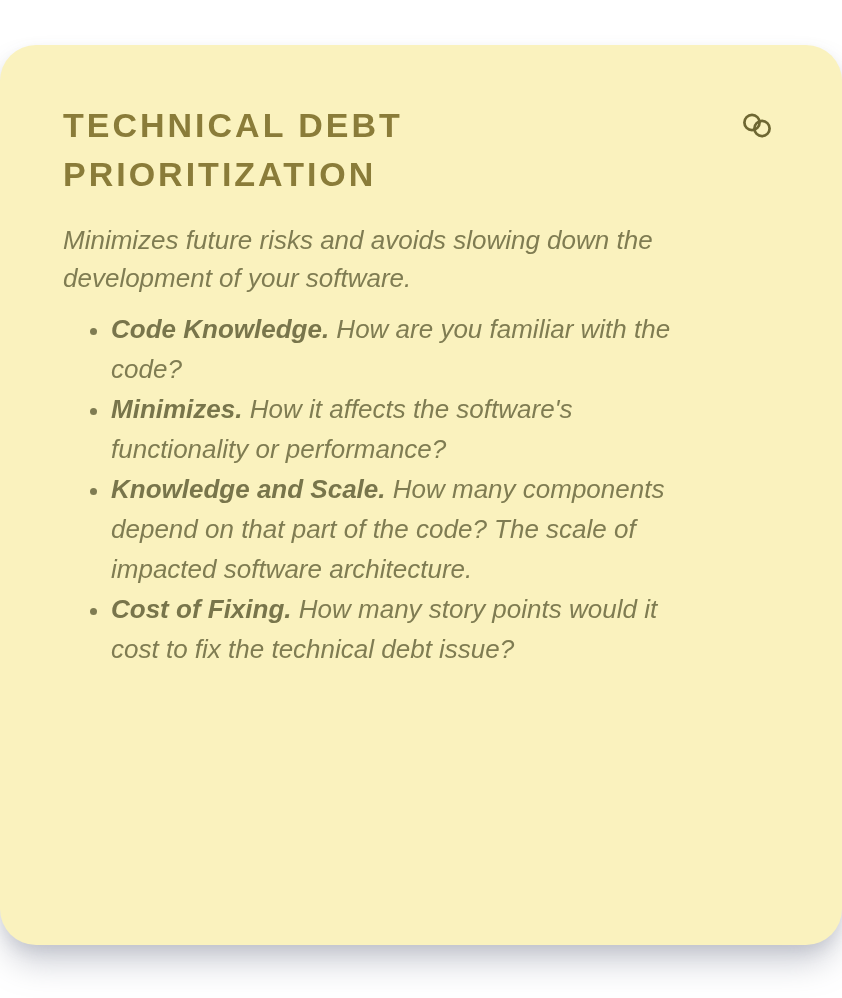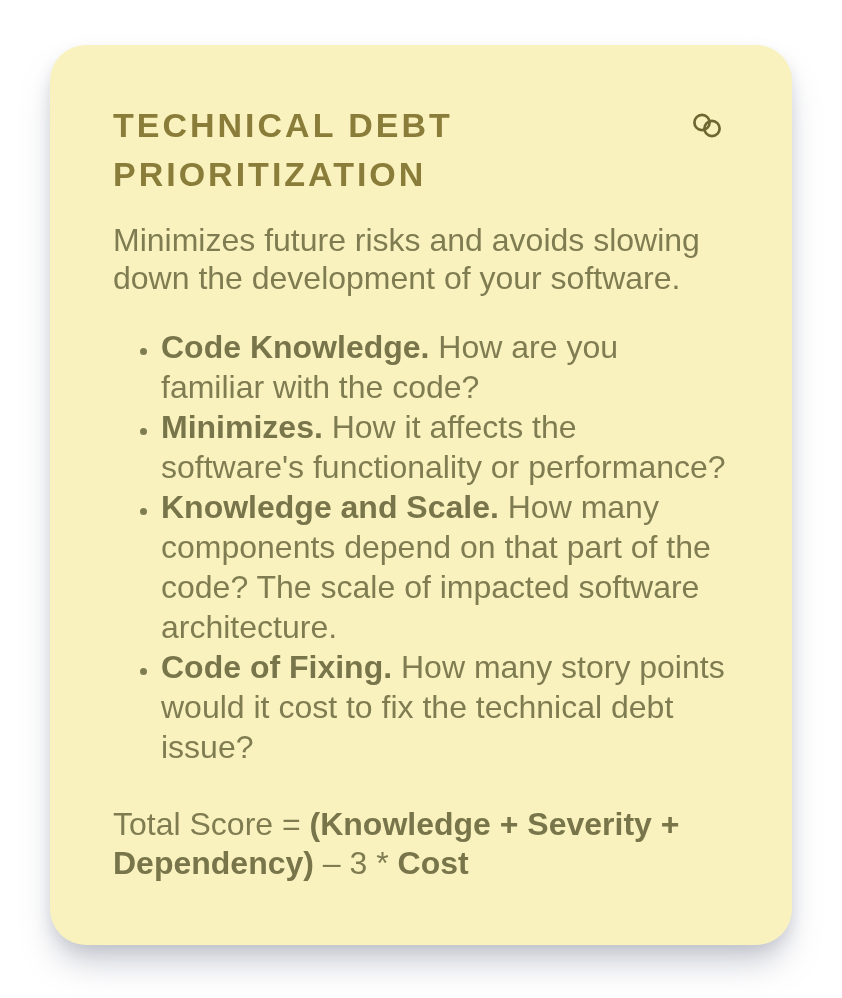--- a/index.html
+++ b/index.html
@@ -7,21 +7,21 @@
   html, body {
     width: 842px;
     height: 998px;
     background: #ffffff;
     font-family: "Liberation Sans", sans-serif;
     overflow: hidden;
   }
 
   .card {
     position: relative;
-    width: 742px;
+    width: 842px;
     height: 900px;
     margin: 45px auto 0 auto;
     background: #FAF2BE;
     border-radius: 36px;
     box-shadow: 0 22px 34px -6px rgba(120, 125, 145, 0.40),
                 0 6px 14px rgba(130, 135, 150, 0.18);
     padding: 56px 62px 0 63px;
   }
 
   .card-header {
@@ -43,31 +43,32 @@
     background: none;
     border: none;
     padding: 10px 0 0 0;
     margin-right: 6px;
     cursor: pointer;
     line-height: 0;
   }
 
   .body-text {
     color: #7F7C52;
-    font-size: 32px;
+    font-size: 26px;
+    font-style: italic;
   }
 
   .card-description {
     margin-top: 22px;
     line-height: 38px;
     max-width: 600px;
   }
 
   .criteria-list {
-    margin-top: 30px;
+    margin-top: 12px;
     padding-left: 48px;
     line-height: 40px;
     list-style: disc outside;
   }
 
   .criteria-list li {
     max-width: 565px;
   }
 
   .criteria-list li::marker {
@@ -103,18 +104,17 @@
       </span>
     </button>
   </div>
 
   <p class="body-text card-description">Minimizes future risks and avoids slowing down the development of your software.</p>
 
   <ul class="body-text criteria-list">
     <li><span class="bold">Code Knowledge.</span><span> How are you familiar with the code?</span></li>
     <li><span class="bold">Minimizes.</span><span> How it affects the software's functionality or performance?</span></li>
     <li><span class="bold">Knowledge and Scale.</span><span> How many components depend on that part of the code? The scale of impacted software architecture.</span></li>
-    <li><span class="bold">Code of Fixing.</span><span> How many story points would it cost to fix the technical debt issue?</span></li>
+    <li><span class="bold">Cost of Fixing.</span><span> How many story points would it cost to fix the technical debt issue?</span></li>
   </ul>
 
-  <p class="body-text formula"><span>Total Score = </span><span class="bold">(Knowledge + Severity + Dependency)</span><span> – 3 * </span><span class="bold">Cost</span></p>
 
 </div>
 
 </body></html>

